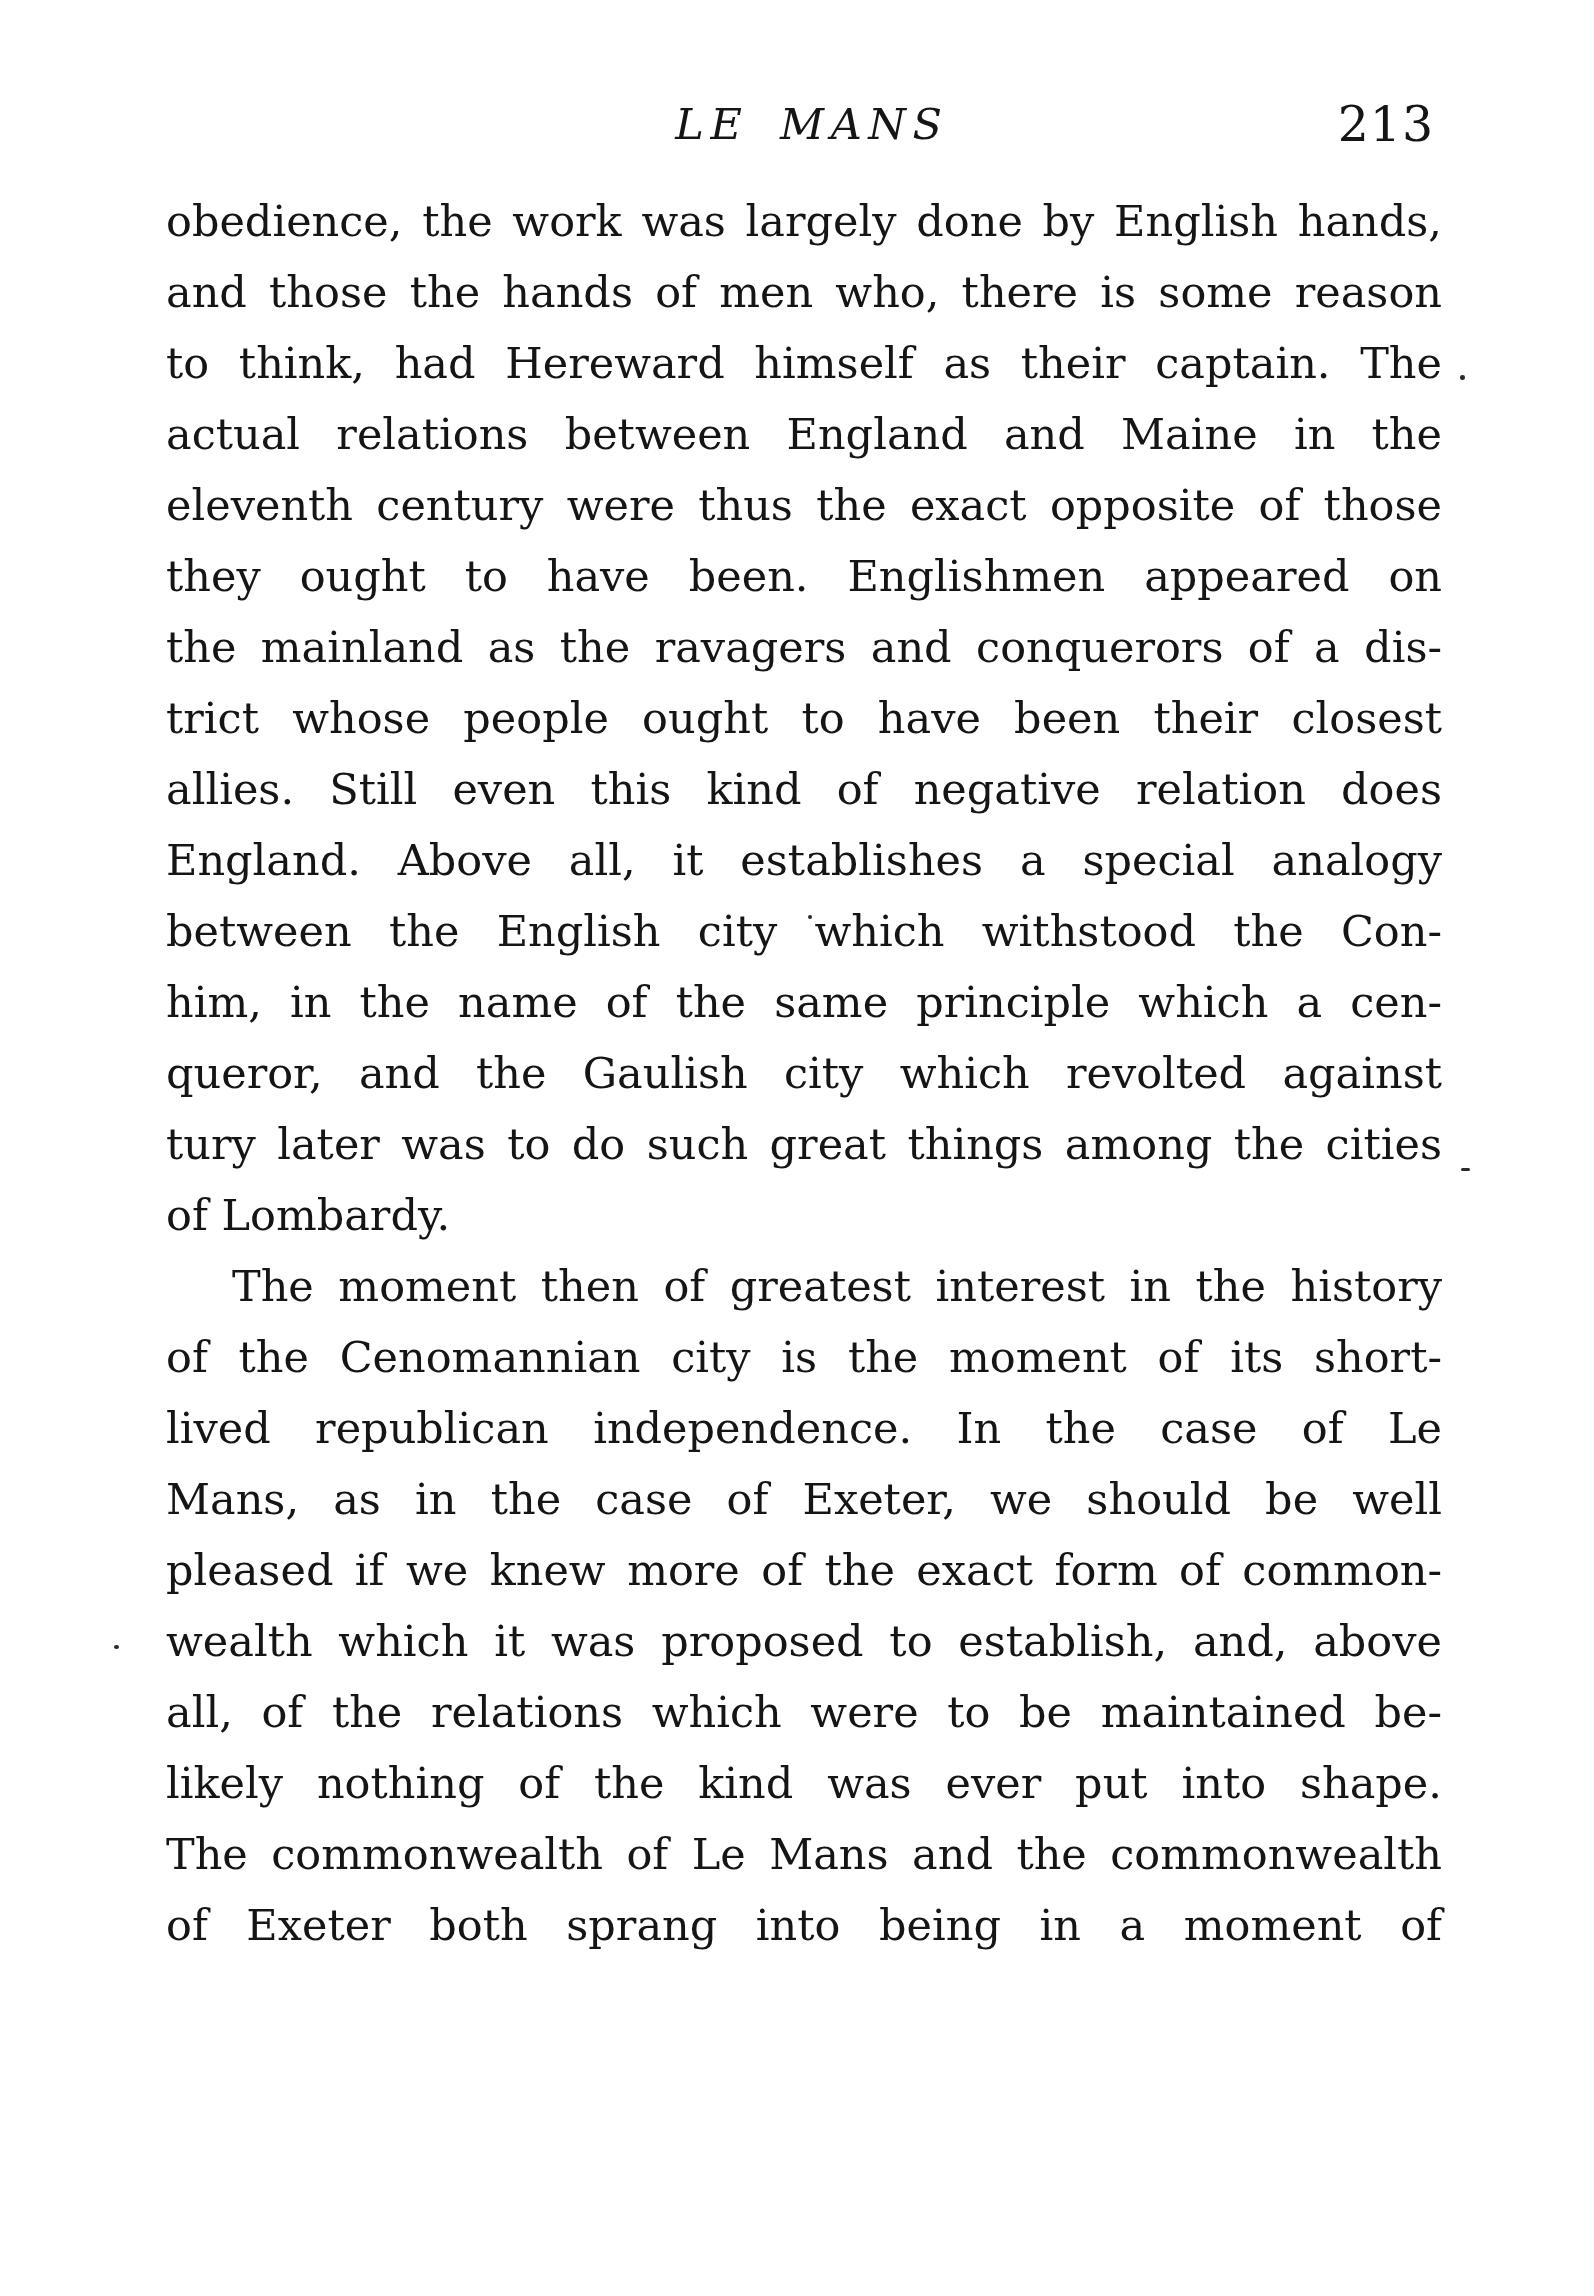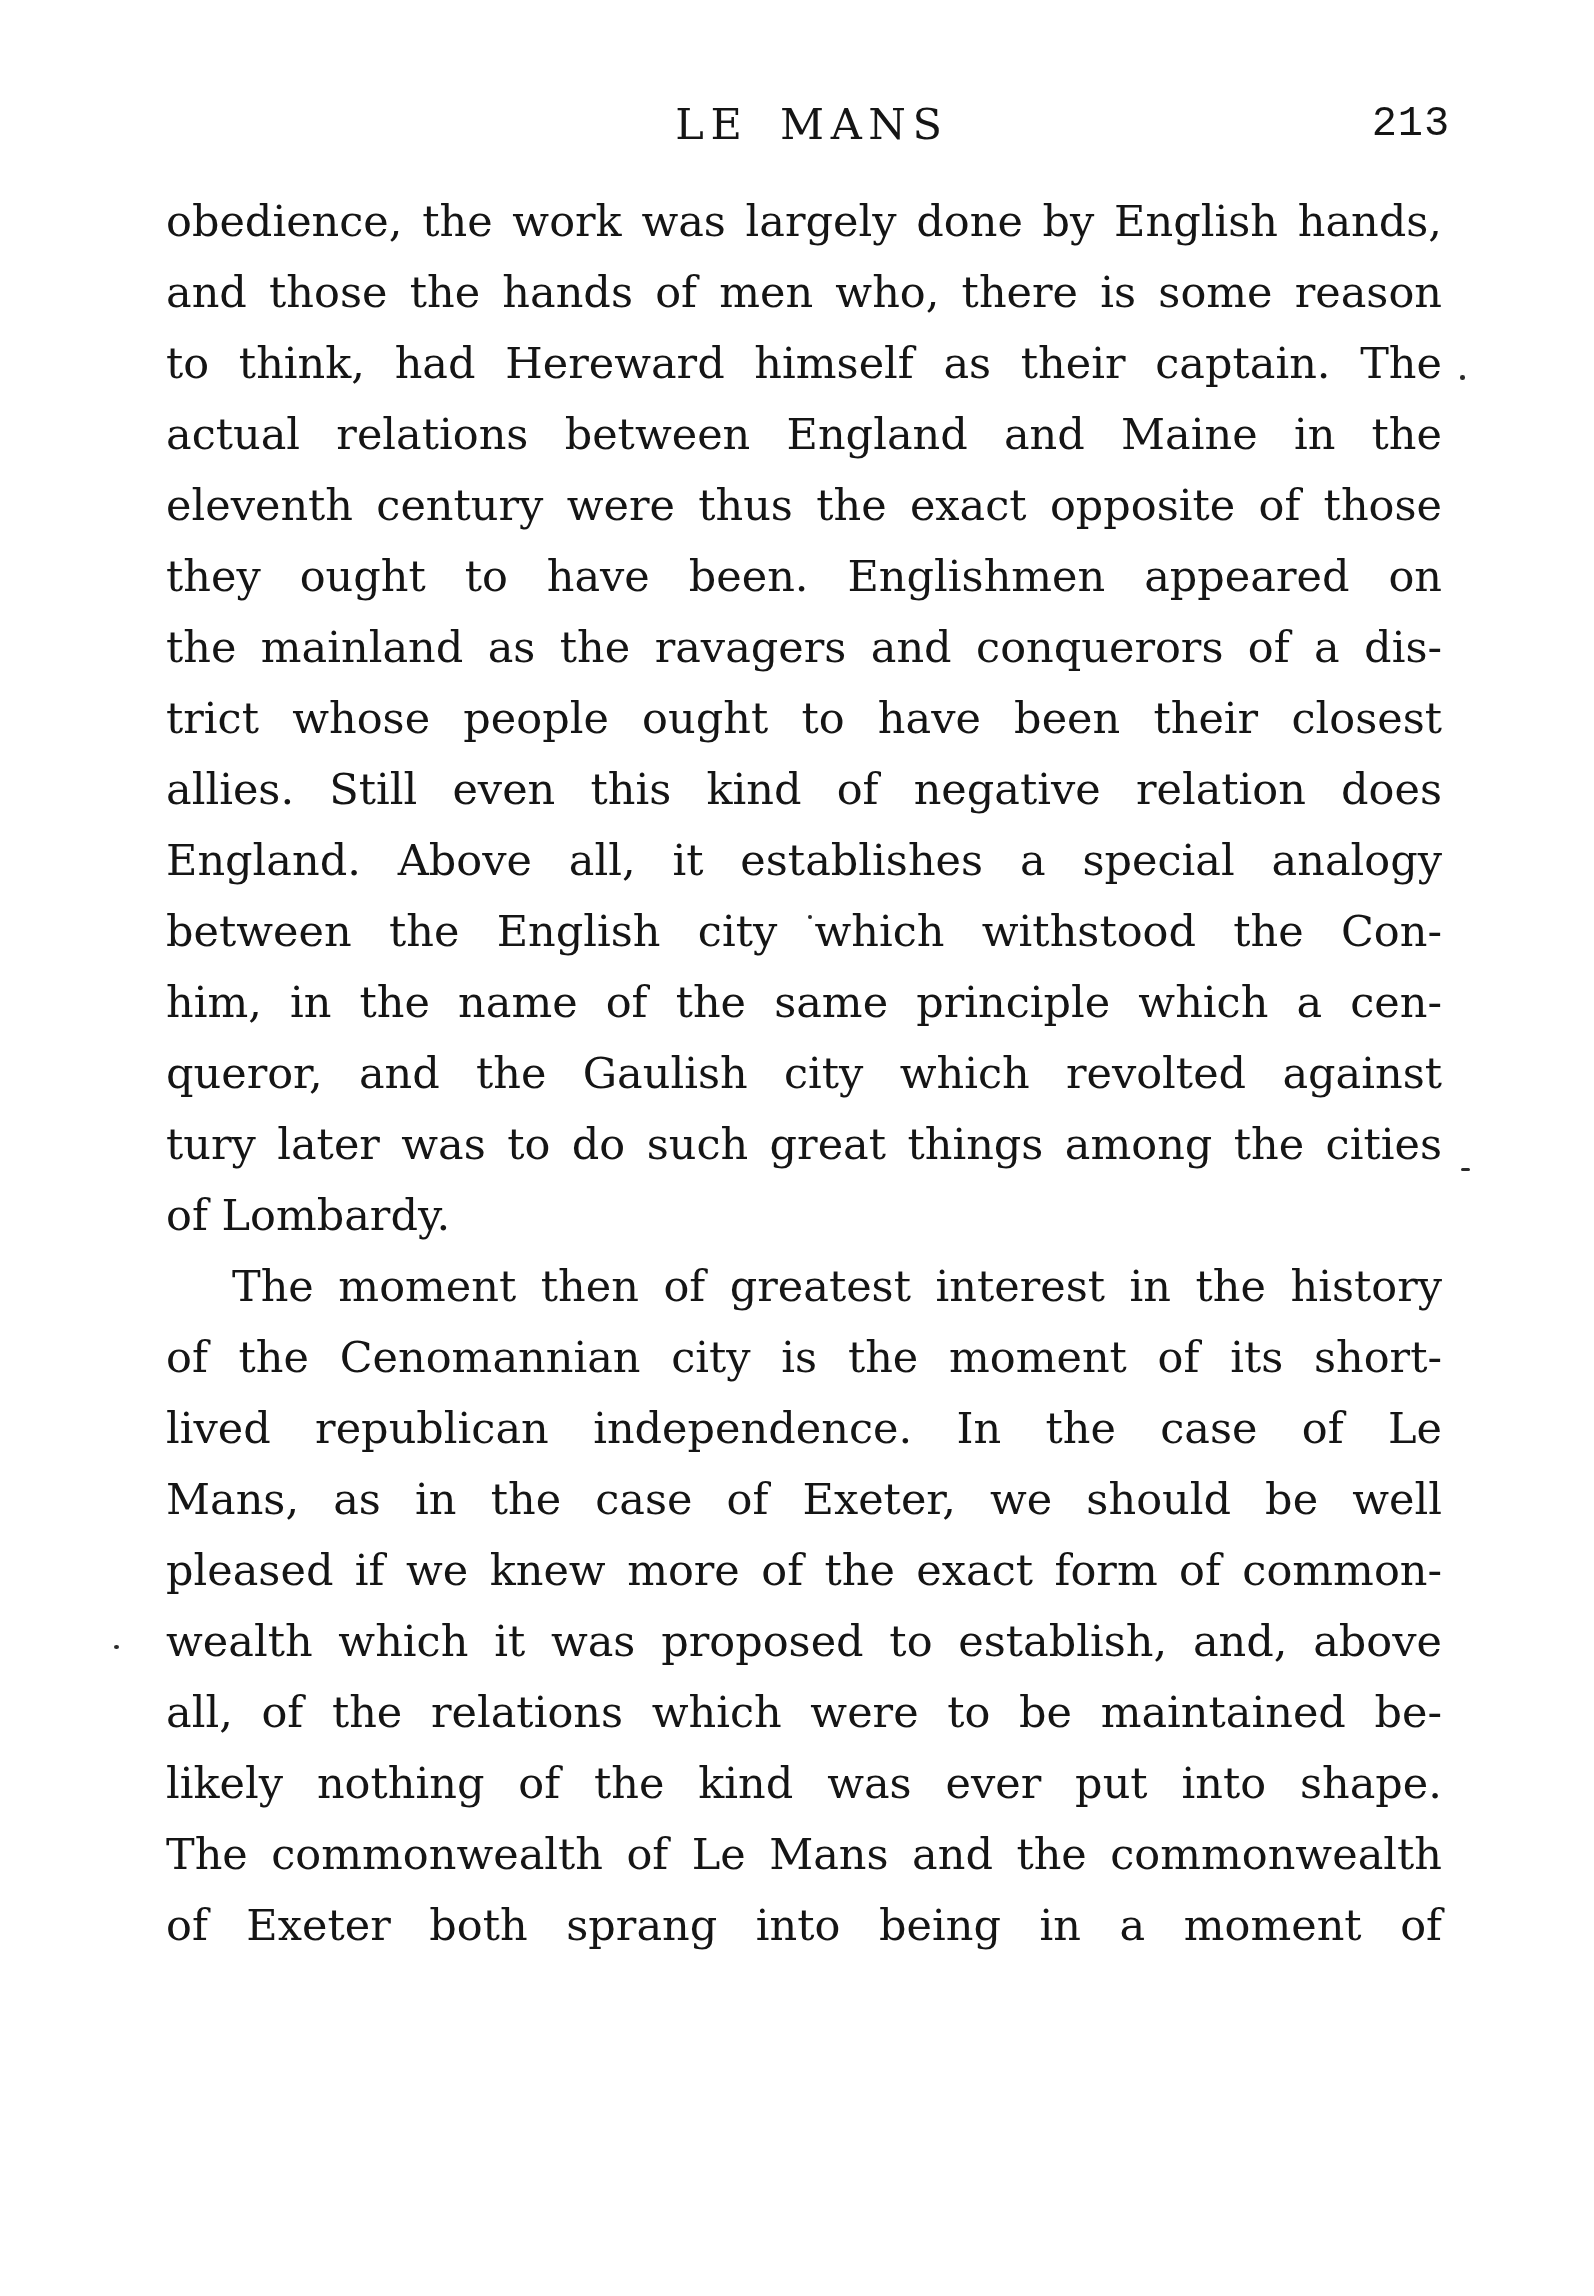--- a/index.html
+++ b/index.html
@@ -27,28 +27,28 @@
   }
   .head-title {
     position: absolute;
     left: 0;
     right: 0;
     text-align: center;
     font-size: 43px;
     letter-spacing: 6.6px;
     word-spacing: 11.3px;
     white-space: nowrap;
+    font-style: italic;
   }
   .page-number {
     position: absolute;
-    right: 0;
+    right: 16px;
     top: 0;
-    font-size: 42px;
+    font-size: 49px;
     letter-spacing: 0.9px;
-    font-family: Liberation Mono, monospace;
   }
   
   .text-block {
     position: absolute;
     left: 166px;
     top: 186px;
     width: 1276px;
     font-size: 43px;
     line-height: 71px;
     text-rendering: optimizeLegibility;

